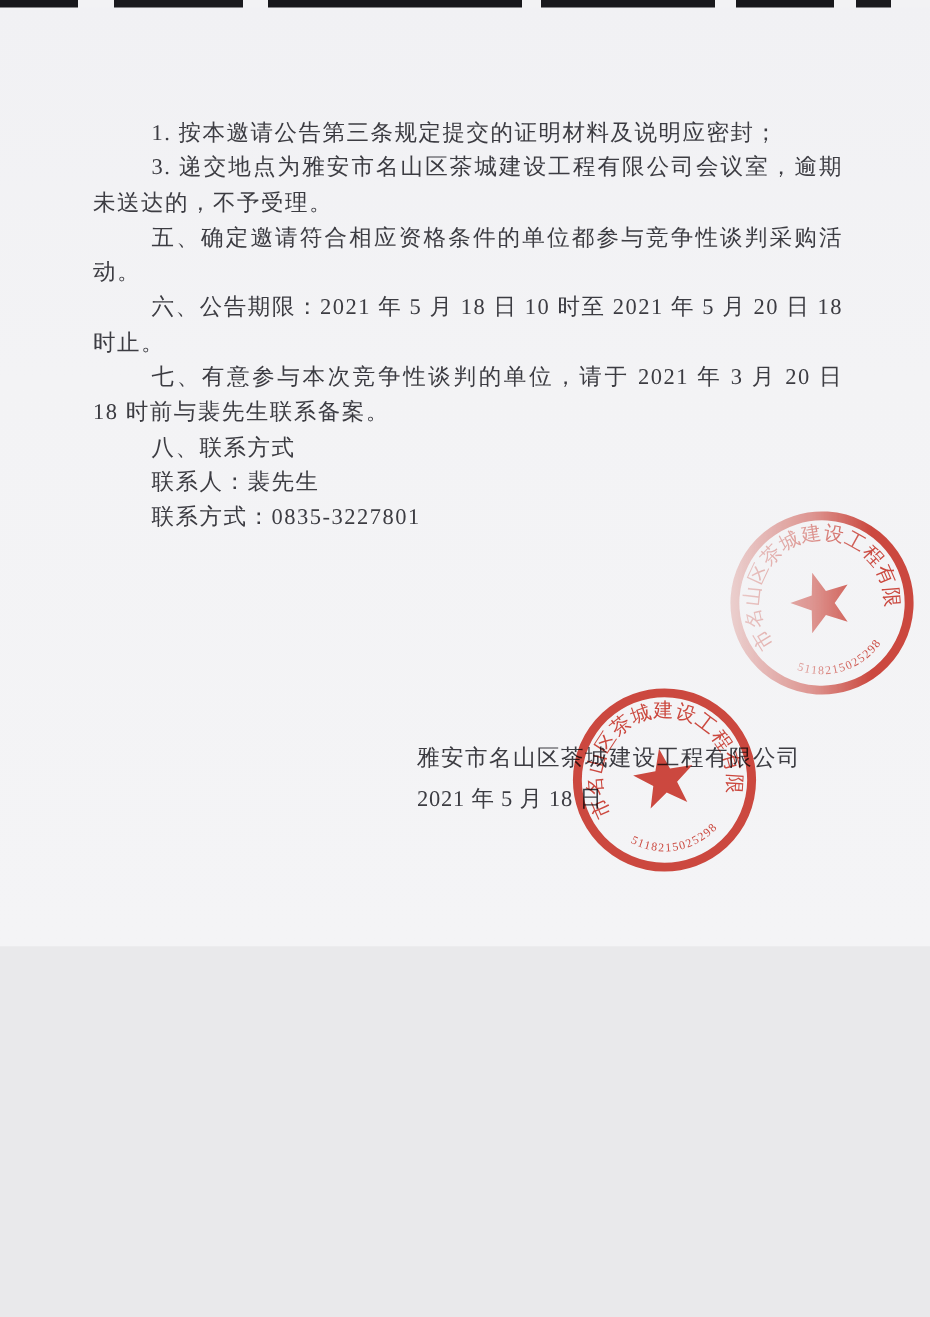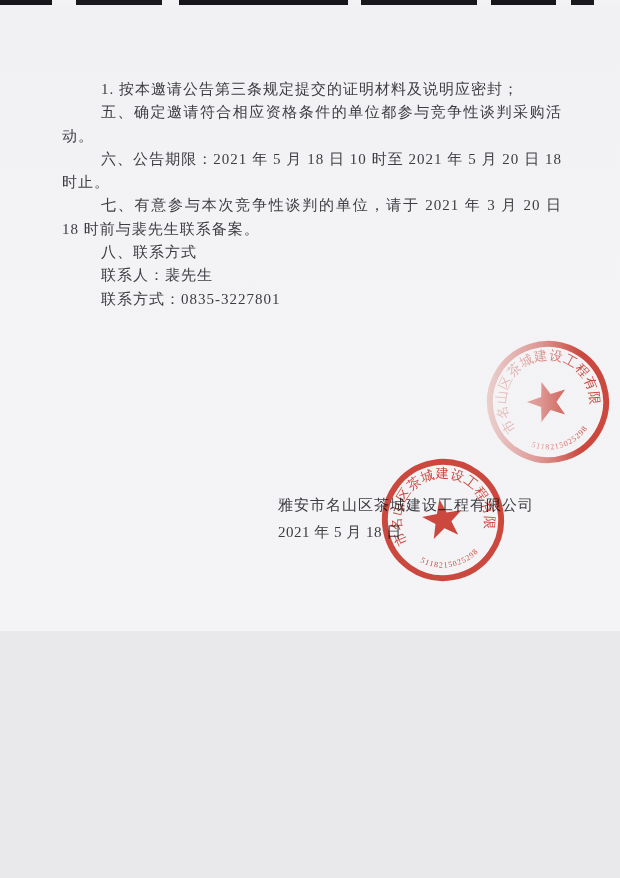--- a/index.html
+++ b/index.html
@@ -38,20 +38,21 @@
 </style>
 </head>
 <body>
 
 <div class="page">
 
   <div class="scan-strip"></div>
 
   <div class="body-text">
     <p>1. 按本邀请公告第三条规定提交的证明材料及说明应密封；</p>
+    <p>3. 递交地点为雅安市名山区茶城建设工程有限公司会议室，逾期未送达的，不予受理。</p>
     <p>五、确定邀请符合相应资格条件的单位都参与竞争性谈判采购活动。</p>
     <p>六、公告期限：2021 年 5 月 18 日 10 时至 2021 年 5 月 20 日 18 时止。</p>
     <p>七、有意参与本次竞争性谈判的单位，请于 2021 年 3 月 20 日 18 时前与裴先生联系备案。</p>
     <p>八、联系方式</p>
     <p>联系人：裴先生</p>
     <p>联系方式：0835-3227801</p>
   </div>
 
   <div class="signature">
     <div class="sig-company">雅安市名山区茶城建设工程有限公司</div>

